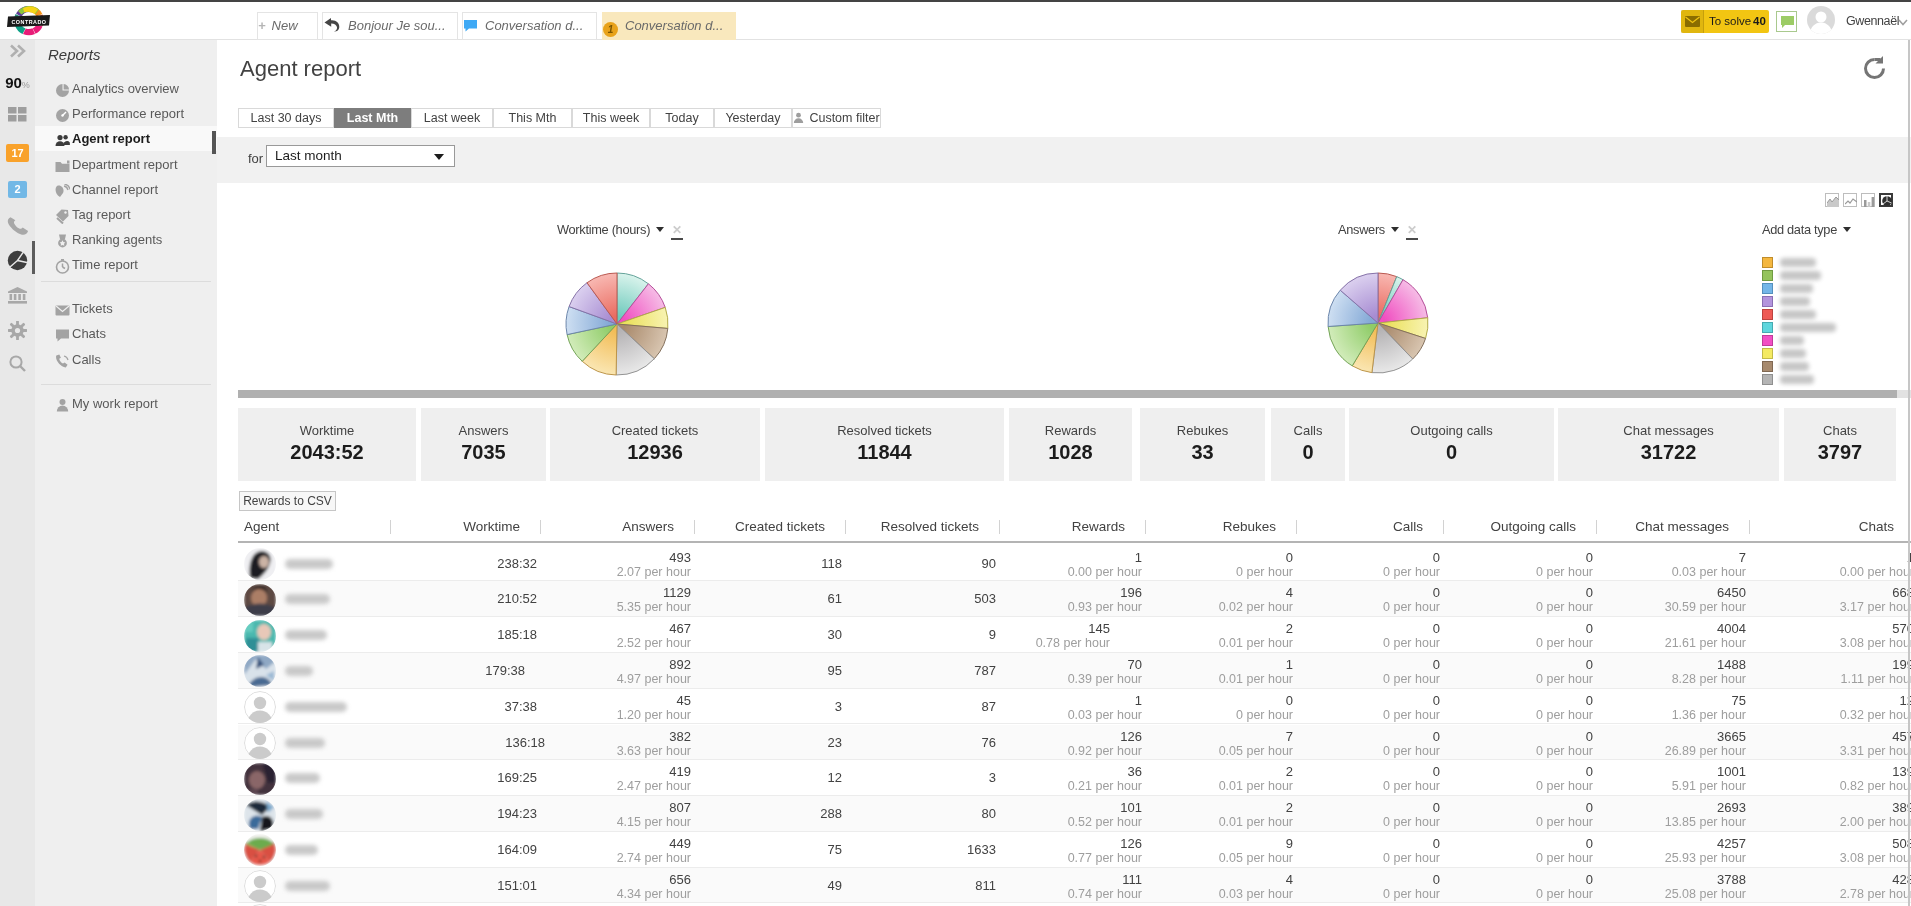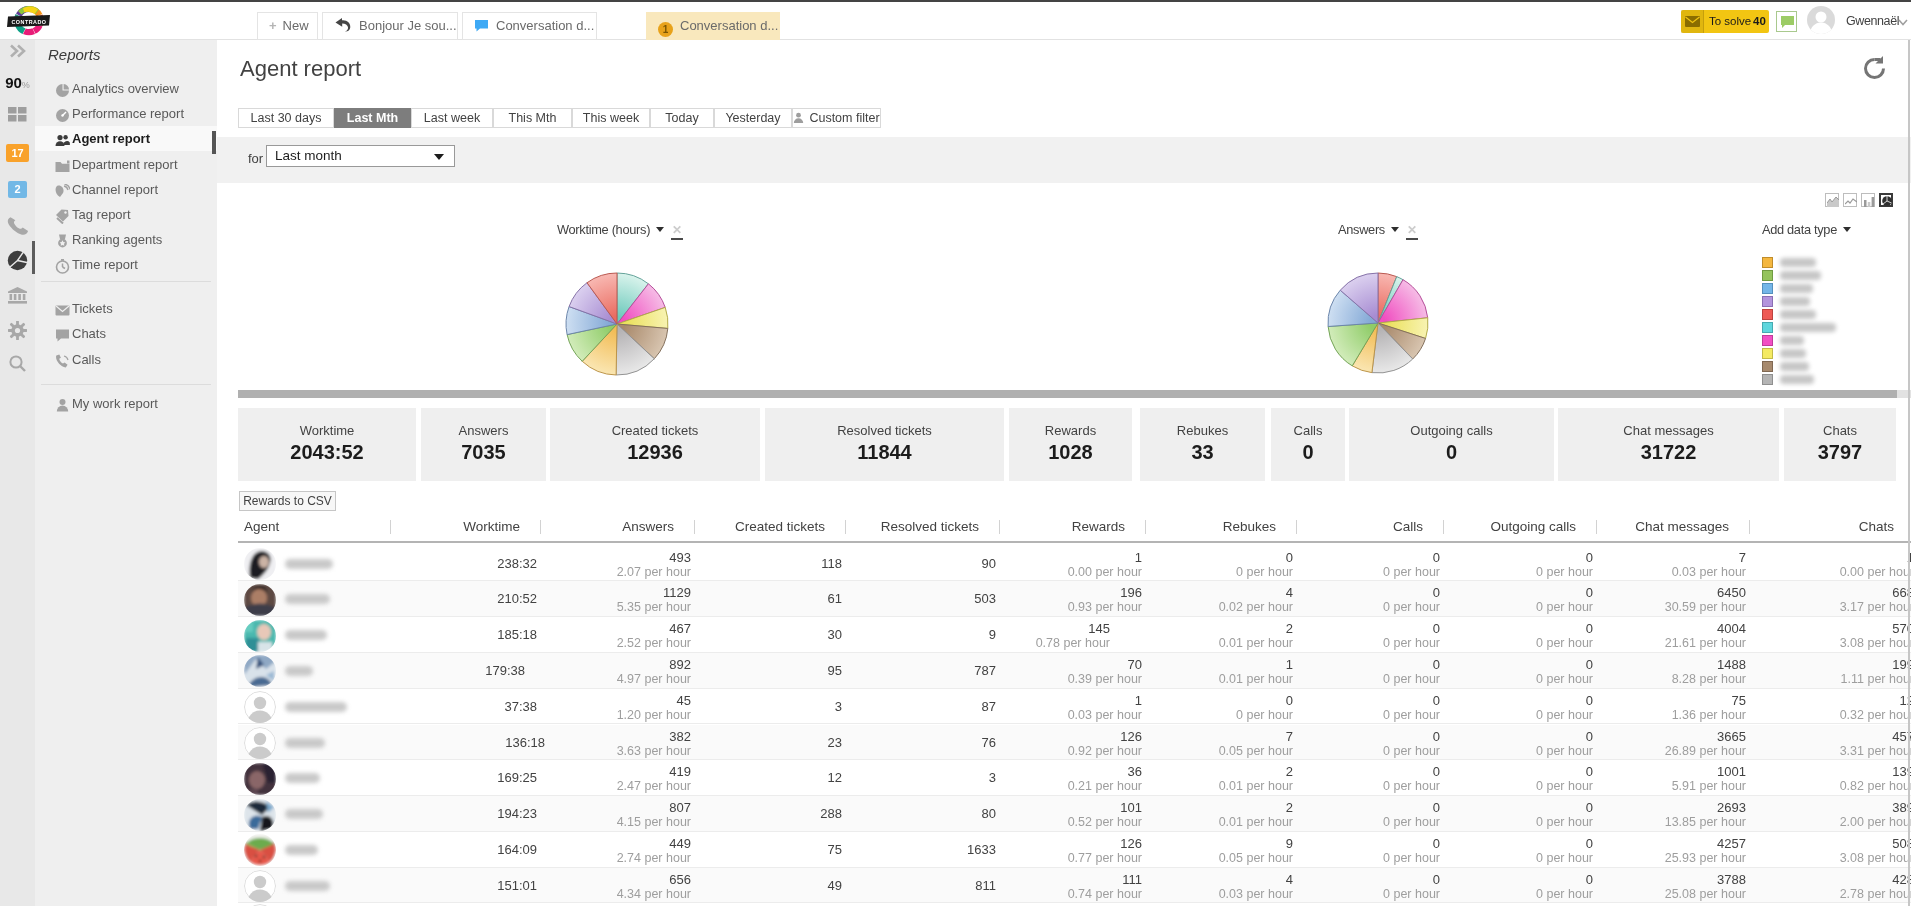--- a/index.html
+++ b/index.html
@@ -1,18 +1,18 @@
 <!DOCTYPE html>
 <html><head><meta charset="utf-8"><style>
 * { margin:0; padding:0; box-sizing:border-box; }
 body { width:1911px; height:906px; position:relative; font-family:"Liberation Sans", sans-serif; background:#fff; overflow:hidden; }
 .topbar { position:absolute; left:0; top:0; width:1911px; height:2px; background:#444; }
 .header { position:absolute; left:0; top:2px; width:1911px; height:38px; background:#fff; border-bottom:1px solid #e2e2e2; }
-.tab { position:absolute; top:10px; height:28px; background:#fff; border:1px solid #e4e4e4; font-size:13px; color:#6a6a6a; line-height:26px; padding-left:11px; white-space:nowrap; overflow:hidden; }
-.tab.ysel { background:#f9e8bd; border-color:#f9e8bd;margin-left:44px; }
+.tab { position:absolute; top:10px; height:28px; background:#fff; border:1px solid #e4e4e4; font-size:13px; color:#6a6a6a; line-height:26px; white-space:nowrap; overflow:hidden;font-style:italic; }
+.tab.ysel { background:#f9e8bd; border-color:#f9e8bd; }
 .rail { position:absolute; left:0; top:40px; width:35px; height:866px; background:#e8e8e8; }
 .ric { position:absolute; left:0; width:35px; text-align:center; }
 .menu { position:absolute; left:35px; top:40px; width:182px; height:866px; background:#efefef; }
 .mitem { position:absolute; left:0; width:182px; height:25px; font-size:13px; color:#595959; line-height:25px; }
 .mitem .mic { position:absolute; left:20px; top:5px; }
 .mitem .mlab { position:absolute; left:37px; }
 .mitem.sel { background:#f9f9f9; color:#1c1c1c; font-weight:bold; }
 .main { position:absolute; left:217px; top:40px; width:1694px; height:866px; background:#fff; }
 .fbtn { position:absolute; top:108px; height:20px; background:#fff; border:1px solid #d9d9d9; font-size:12.5px; color:#424242; text-align:center; line-height:18px; }
 .fbtn.sel { background:#7d7d7d; border-color:#7d7d7d; color:#fff; font-weight:bold; }

